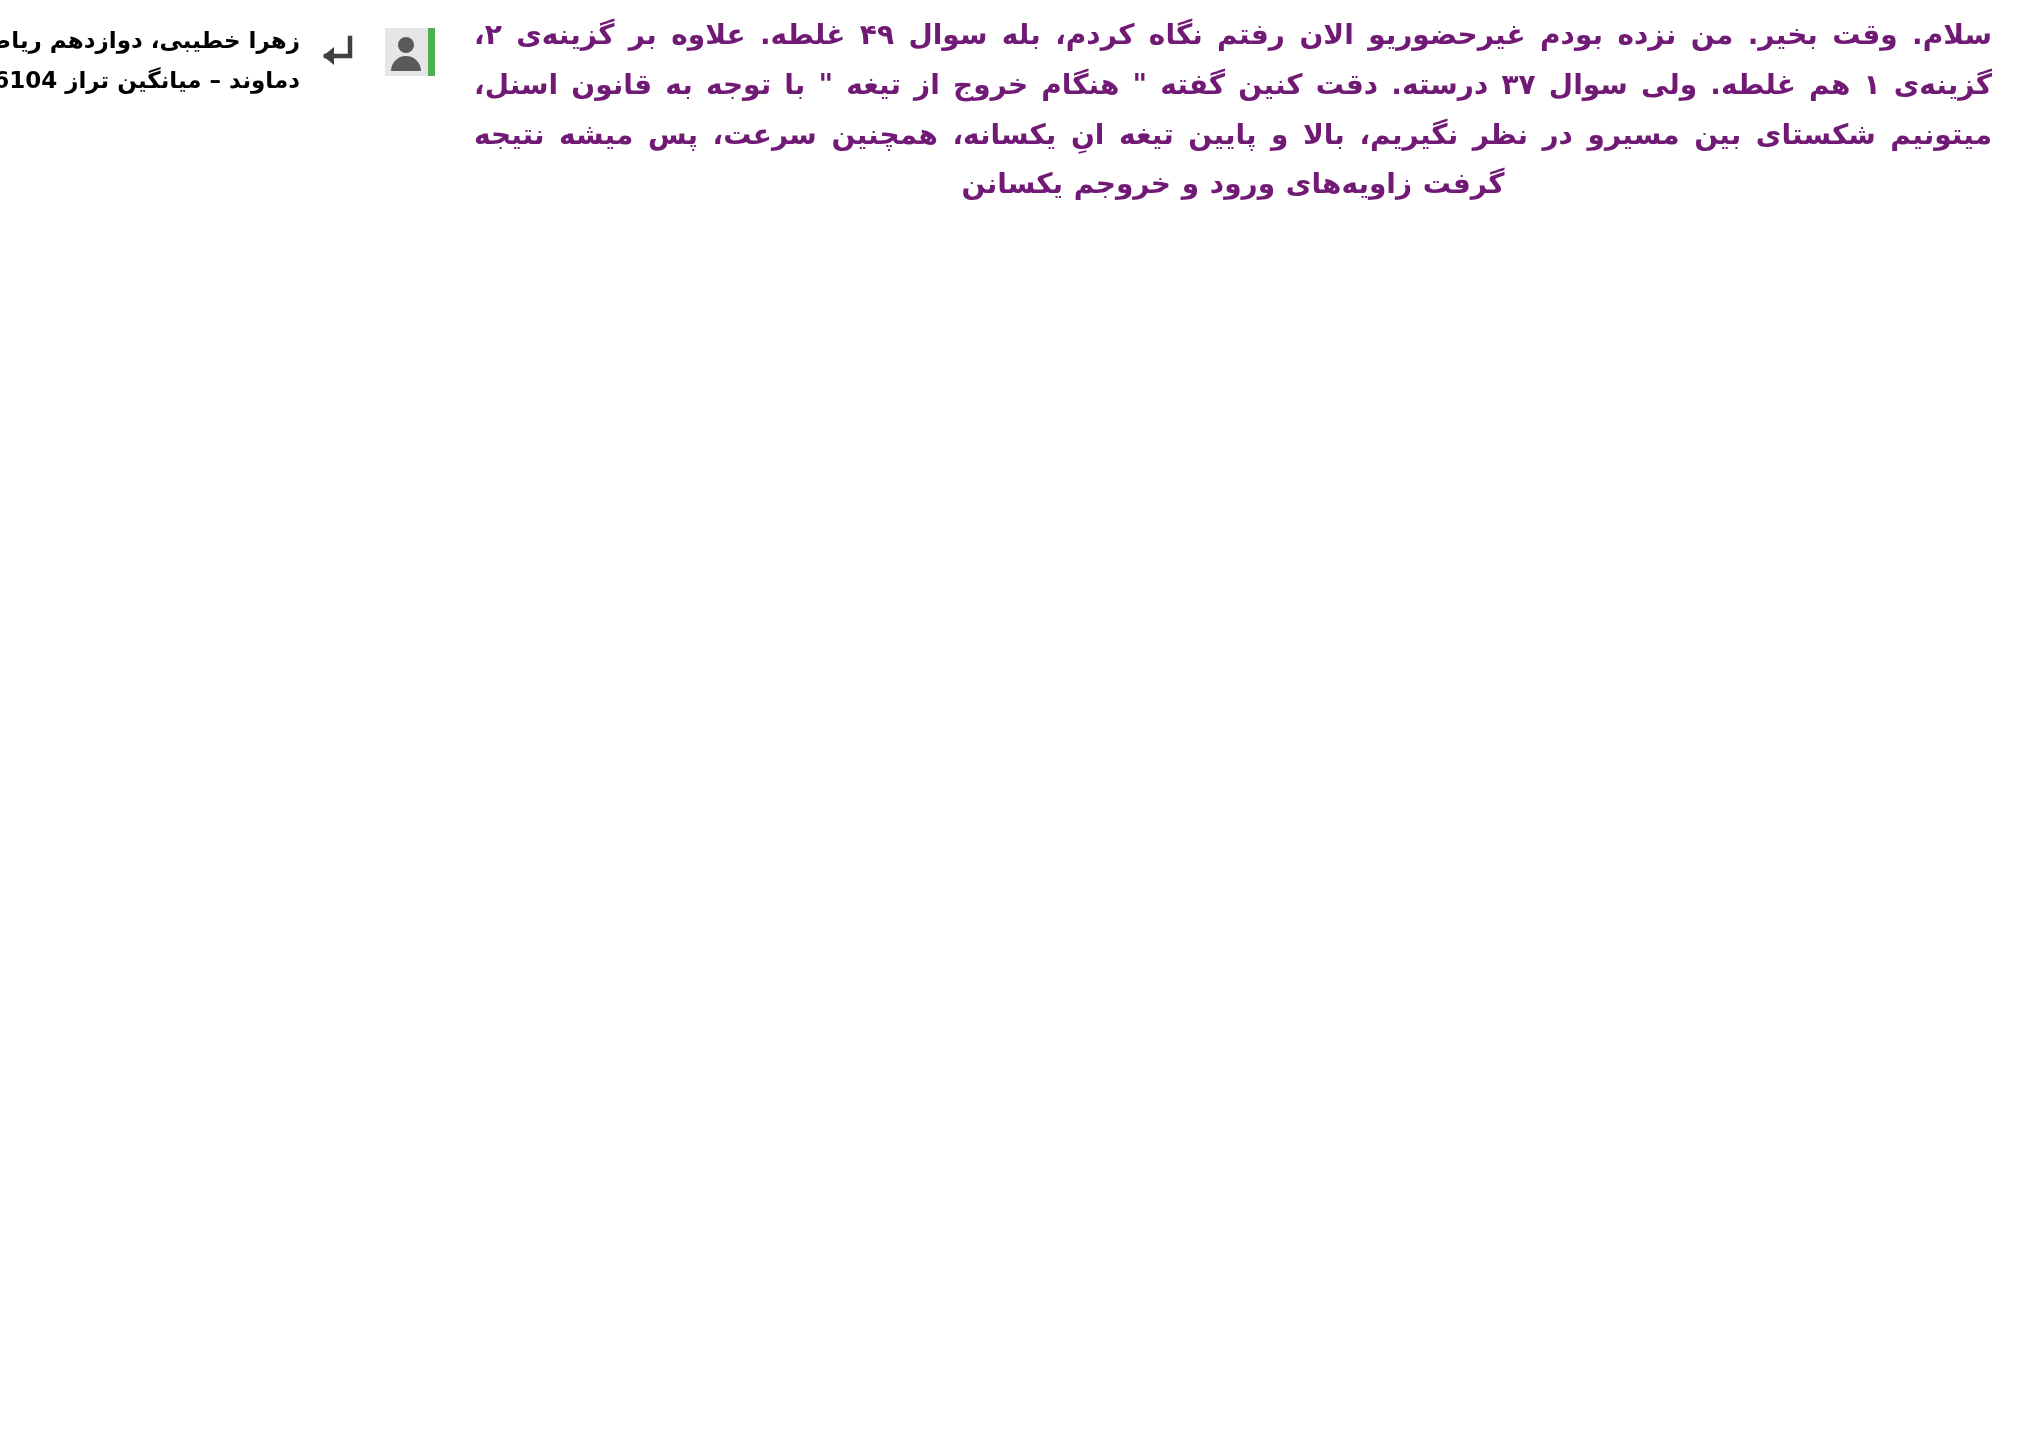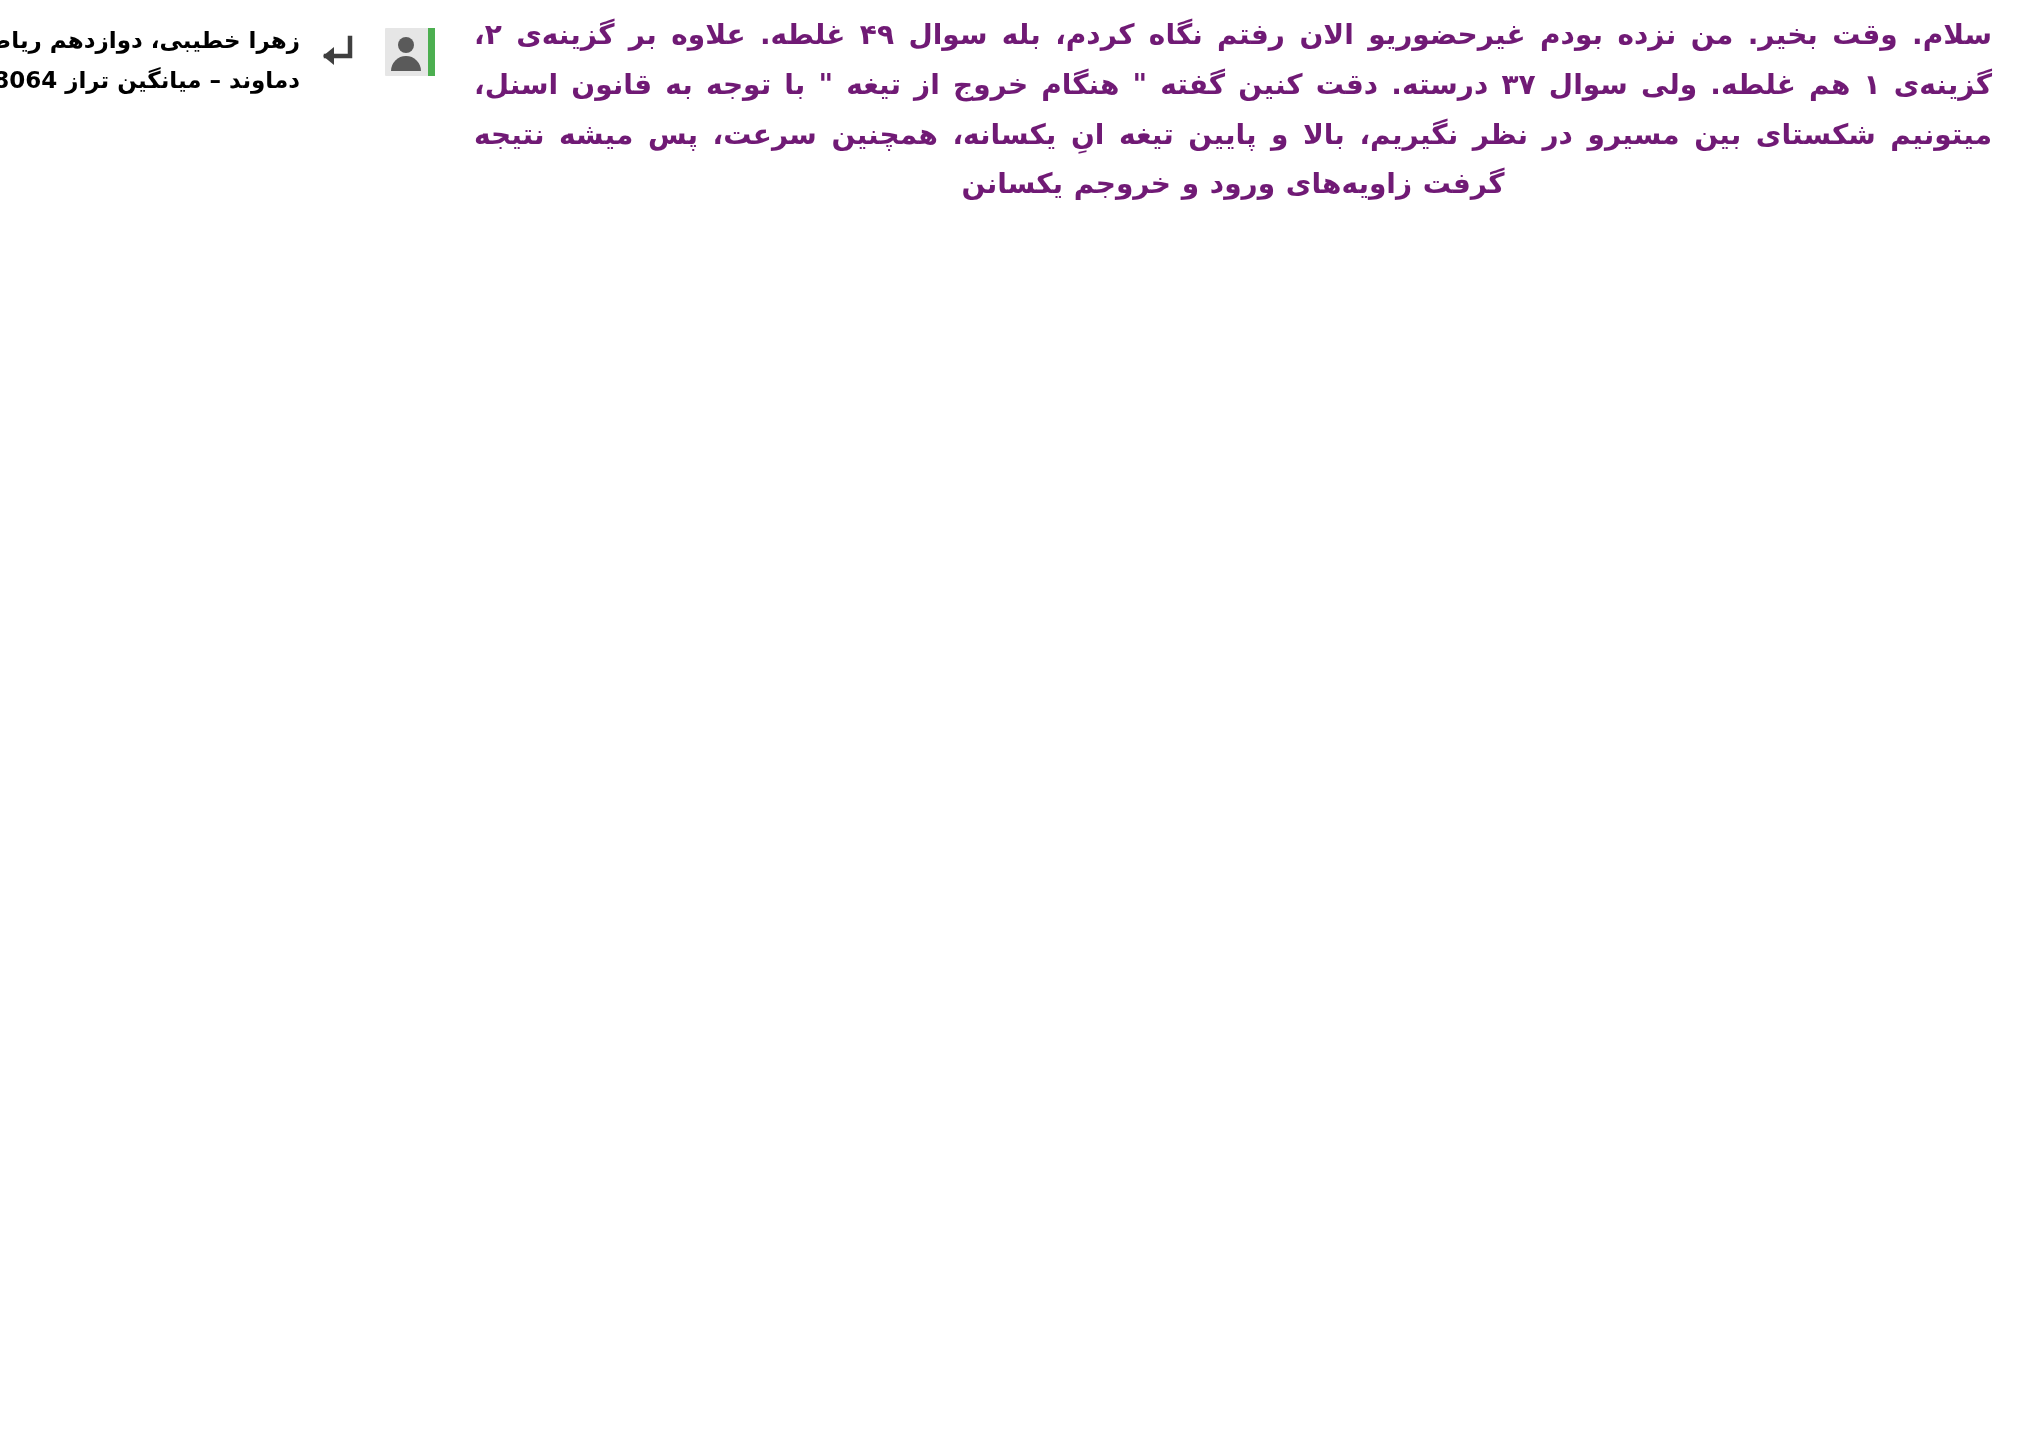--- a/index.html
+++ b/index.html
@@ -152,20 +152,20 @@
 
     <div class="reply-icon-wrap">
       <svg class="reply-icon" viewBox="0 0 46 46">
         <path d="M38 8 V26 H14" fill="none" stroke="#3f3f3f" stroke-width="4.5" stroke-linecap="square"></path>
         <path d="M22 17 L11 26 L22 35 Z" fill="#3f3f3f"></path>
       </svg>
     </div>
 
     <div class="author-meta">
       <span class="line">زهرا خطیبی، دوازدهم ریاضی –</span>
-      <span class="line">دماوند – میانگین تراز 8064</span>
+      <span class="line">دماوند – میانگین تراز 6104</span>
     </div>
 
   </div>
 
   <div class="spacer-body"></div>
 
 </div>
 
 </body></html>

